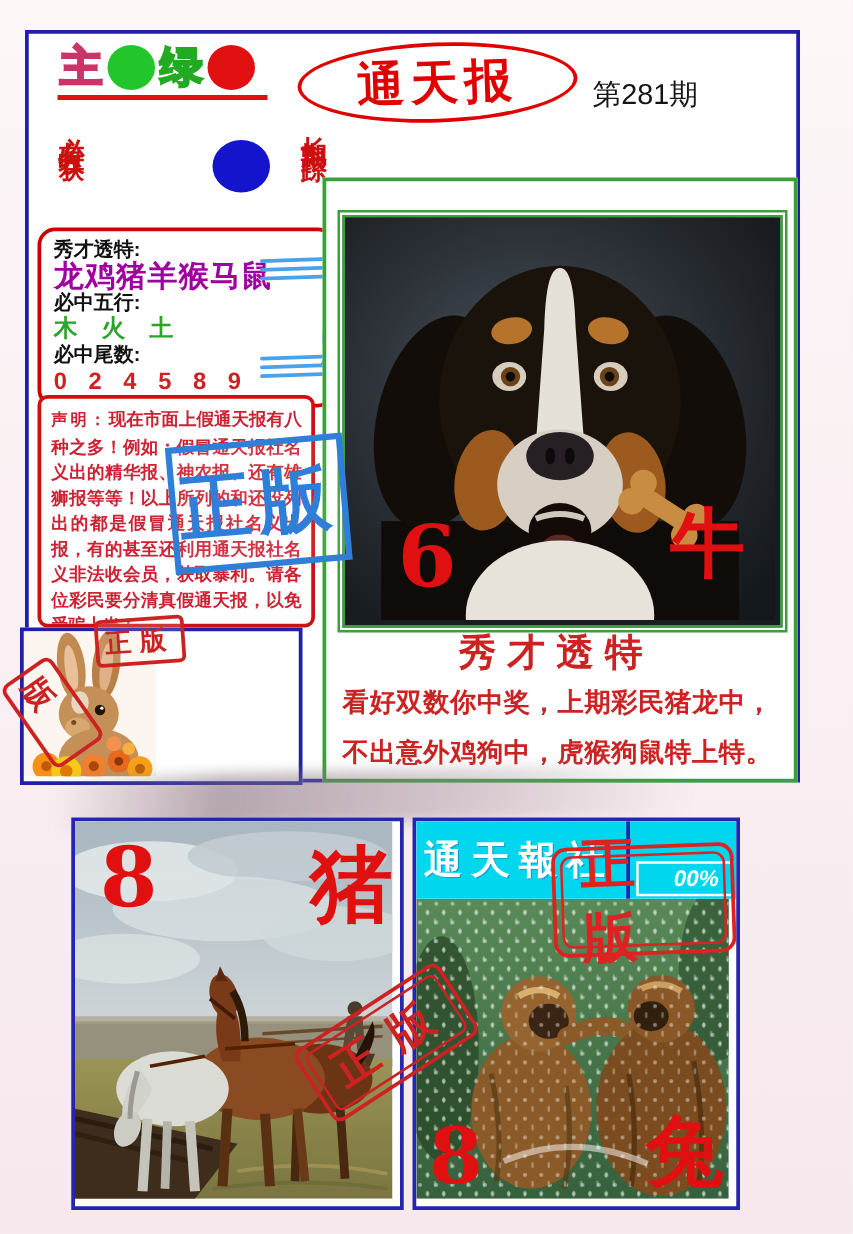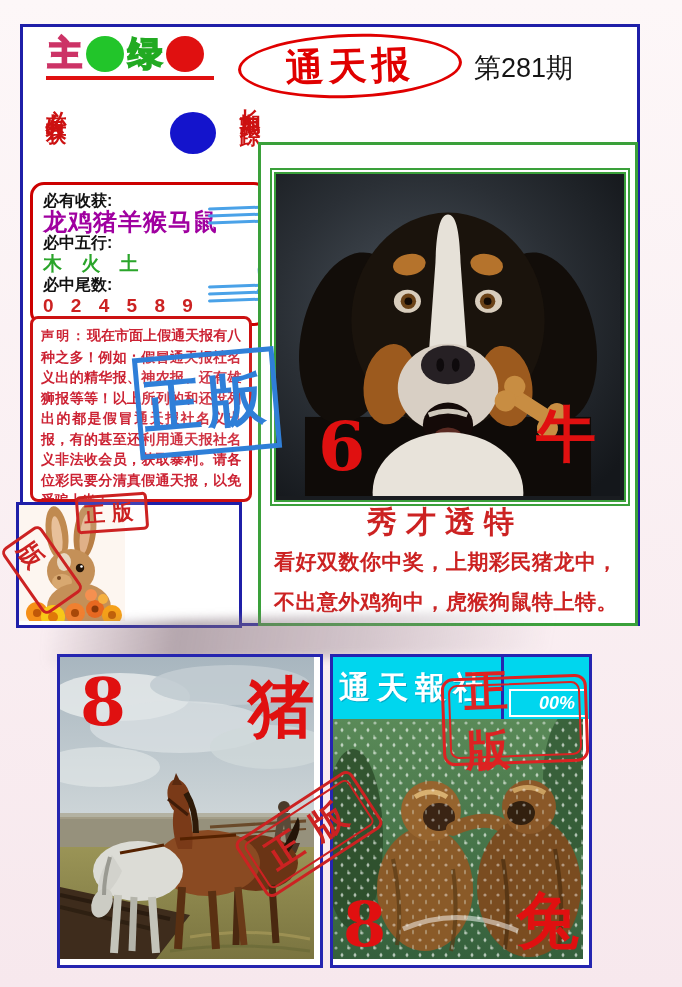--- a/index.html
+++ b/index.html
@@ -13,21 +13,21 @@
   .brand{left:48px;top:33px;height:42px;display:flex;align-items:center;gap:4px;}
   .outline-char{font-size:34px;font-weight:bold;color:#fff;}
   .oc-pink{-webkit-text-stroke:2px #cc3366;text-shadow:0 0 1px #cc3366;}
   .oc-green{-webkit-text-stroke:2px #22aa22;text-shadow:0 0 1px #22aa22;}
   .dot{width:38px;height:36px;border-radius:50%;display:inline-block;}
   .dot-green{background:#22c52a;}
   .dot-red{background:#e01010;}
   .brand-underline{left:46px;top:76px;width:168px;height:4px;background:#e01010;}
   .masthead{left:238px;top:34px;width:218px;height:58px;border:3px solid #e00000;border-radius:50%;display:flex;align-items:center;justify-content:center;transform:rotate(-2deg);}
   .masthead span{font-size:38px;font-weight:bold;color:#e00000;letter-spacing:5px;}
-  .issue{left:474px;top:50px;font-size:27px;color:#151515;text-align:center;}
+  .issue{left:474px;top:60px;font-size:23px;color:#151515;text-align:center;}
 
   
   .vtext{writing-mode:vertical-rl;text-orientation:upright;font-size:21px;font-weight:bold;color:#cc1111;letter-spacing:5px;}
   .vleft{left:42px;top:92px;}
   .vright{left:236px;top:92px;}
   .killbox{left:66px;top:86px;width:162px;height:86px;border:3px solid #cc0000;background:#fff;}
   .kill-row{position:absolute;left:8px;font-size:19px;font-weight:bold;color:#111;}
   .k1{top:4px;} .k2{top:31px;} .k3{top:59px;}
   .blue-ball{left:170px;top:112px;width:46px;height:42px;border-radius:50%;background:#1414cc;}
 
@@ -114,21 +114,21 @@
   <div class="abs masthead">
     <span>通天报</span>
   </div>
   <div class="abs issue">第281期</div>
 
   <div class="abs vtext vleft">必有收获</div>
   <div class="abs blue-ball"></div>
   <div class="abs vtext vright">长期跟踪</div>
 
   <div class="abs pickbox">
-    <div class="pick-label">必有收获:</div>
+    <div class="pick-label">秀才透特:</div>
     <div class="pick-qixiao">龙鸡猪羊猴马鼠</div>
     <div class="pick-label">必中五行:</div>
     <div class="pick-wuxing">木 火 土</div>
     <div class="pick-label">必中尾数:</div>
     <div class="pick-weishu">0 2 4 5 8 9</div>
   </div>
 
   <div class="abs bluemark" style="left:208px;top:206px;width:86px;transform:rotate(-2deg);"></div>
   <div class="abs bluemark" style="left:208px;top:213px;width:86px;transform:rotate(-2deg);"></div>
   <div class="abs bluemark" style="left:208px;top:220px;width:86px;transform:rotate(-2deg);"></div>

